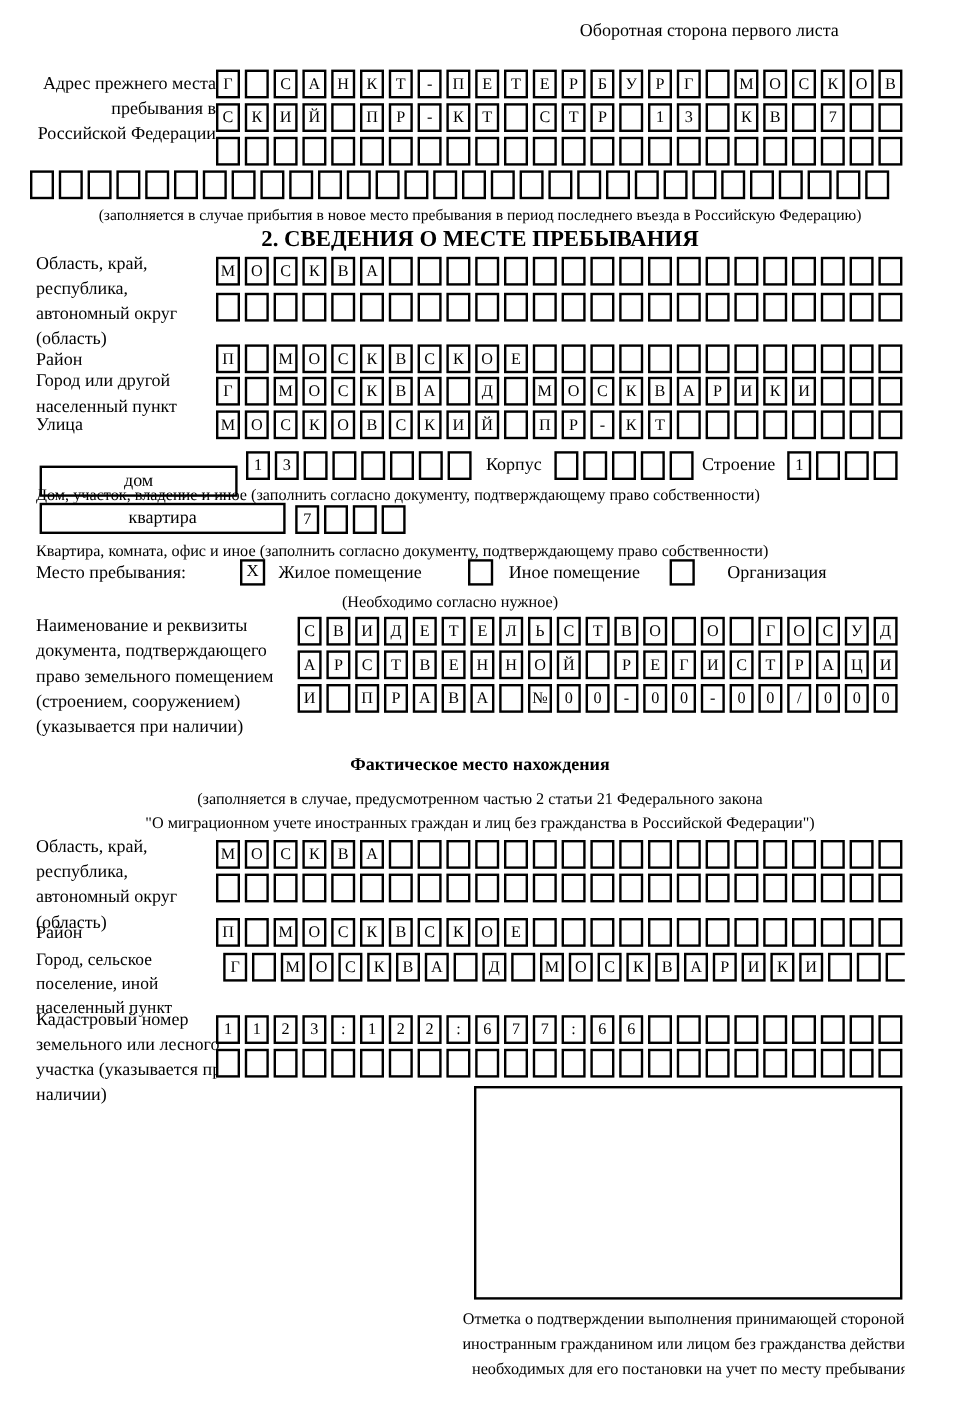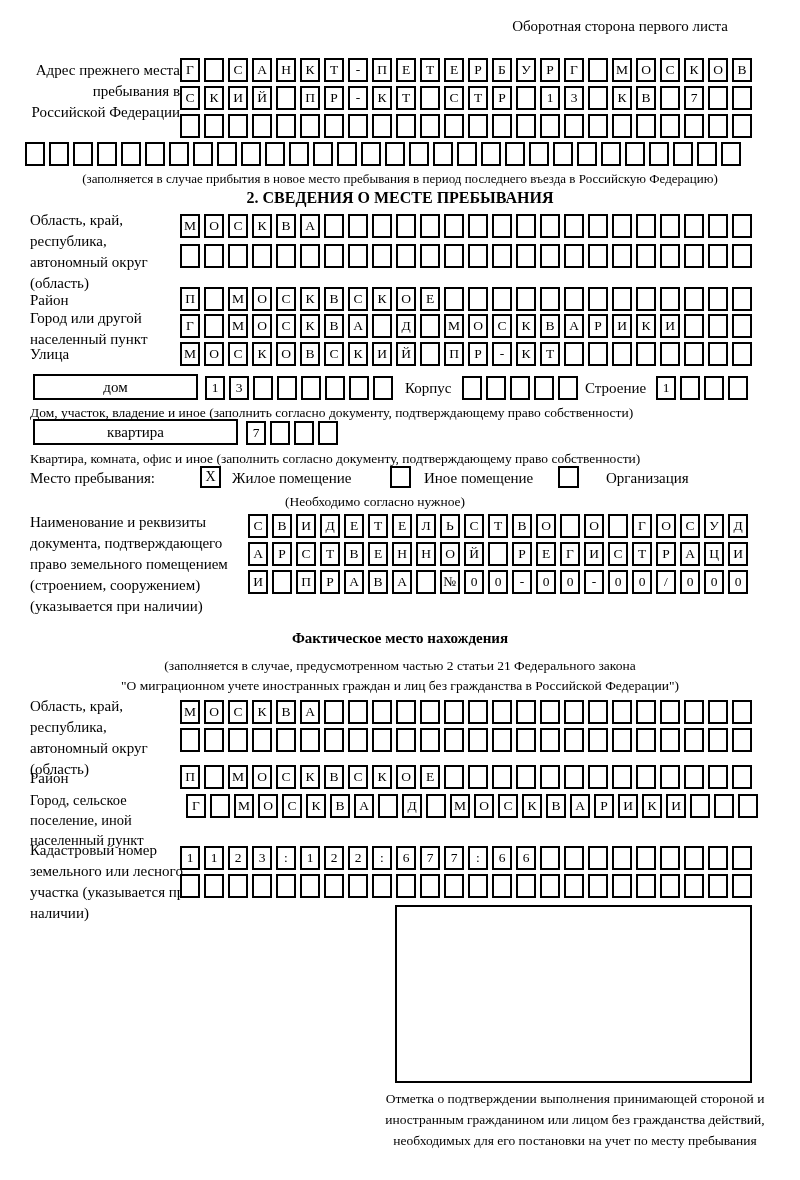--- a/index.html
+++ b/index.html
@@ -1,17 +1,17 @@
 <!DOCTYPE html>
 <html><head>
 <meta charset="utf-8">
 <style>
   html,body { margin:0; padding:0; background:#ffffff; }
   .page { position:relative; width:754px; height:1180px; background:#fff; color:#000;
-          font-family:"Liberation Serif", serif; overflow:hidden;padding-left:29px; }
+          font-family:"Liberation Serif", serif; overflow:hidden; }
   .abs { position:absolute; }
   .lbl { font-size:15px; line-height:21px; }
   .lbl-sm { font-size:14.5px; line-height:20px; }
   .cap { font-size:13px; line-height:18px; }
   .cap-md { font-size:13.5px; line-height:19px; }
   .center { text-align:center; }
   .bold { font-weight:bold; }
   .boxrow { display:flex; }
   .cell { box-sizing:border-box; flex:none; width:20px; height:24px; border:2px solid #000;
           margin-right:4px; font-size:13.5px; line-height:20px; text-align:center; background:#fff; }
@@ -134,21 +134,21 @@
       <span class="cell"></span>
       <span class="cell"></span>
       <span class="cell"></span>
       <span class="cell"></span>
       <span class="cell"></span>
       <span class="cell"></span>
       <span class="cell"></span>
     </div>
   <div class="abs cap center" style="left:0; top:170px; width:800px;">(заполняется в случае прибытия в новое место пребывания в период последнего въезда в Российскую Федерацию)</div>
 
-  <div class="abs bold center" style="left:0; top:189px; width:800px; font-size:16px;">2. СВЕДЕНИЯ О МЕСТЕ ПРЕБЫВАНИЯ</div>
+  <div class="abs bold center" style="left:0; top:189px; width:800px; font-size:19px;">2. СВЕДЕНИЯ О МЕСТЕ ПРЕБЫВАНИЯ</div>
 
   <div class="abs lbl" style="left:30px; top:210px; width:120px;">Область, край, республика, автономный округ (область)</div>
   <div class="abs boxrow" style="left:180px; top:214px;">
       <span class="cell">М</span>
       <span class="cell">О</span>
       <span class="cell">С</span>
       <span class="cell">К</span>
       <span class="cell">В</span>
       <span class="cell">А</span>
       <span class="cell"></span>
@@ -274,21 +274,21 @@
       <span class="cell"></span>
       <span class="cell"></span>
       <span class="cell"></span>
       <span class="cell"></span>
       <span class="cell"></span>
       <span class="cell"></span>
       <span class="cell"></span>
       <span class="cell"></span>
     </div>
 
-  <div class="abs longbox" style="left:33px; top:374px; width:165px;text-align:right;">дом</div>
+  <div class="abs longbox" style="left:33px; top:388px; width:165px;text-align:right;">дом</div>
   <div class="abs boxrow" style="left:205px; top:376px;">
       <span class="cell">1</span>
       <span class="cell">3</span>
       <span class="cell"></span>
       <span class="cell"></span>
       <span class="cell"></span>
       <span class="cell"></span>
       <span class="cell"></span>
       <span class="cell"></span>
     </div>

